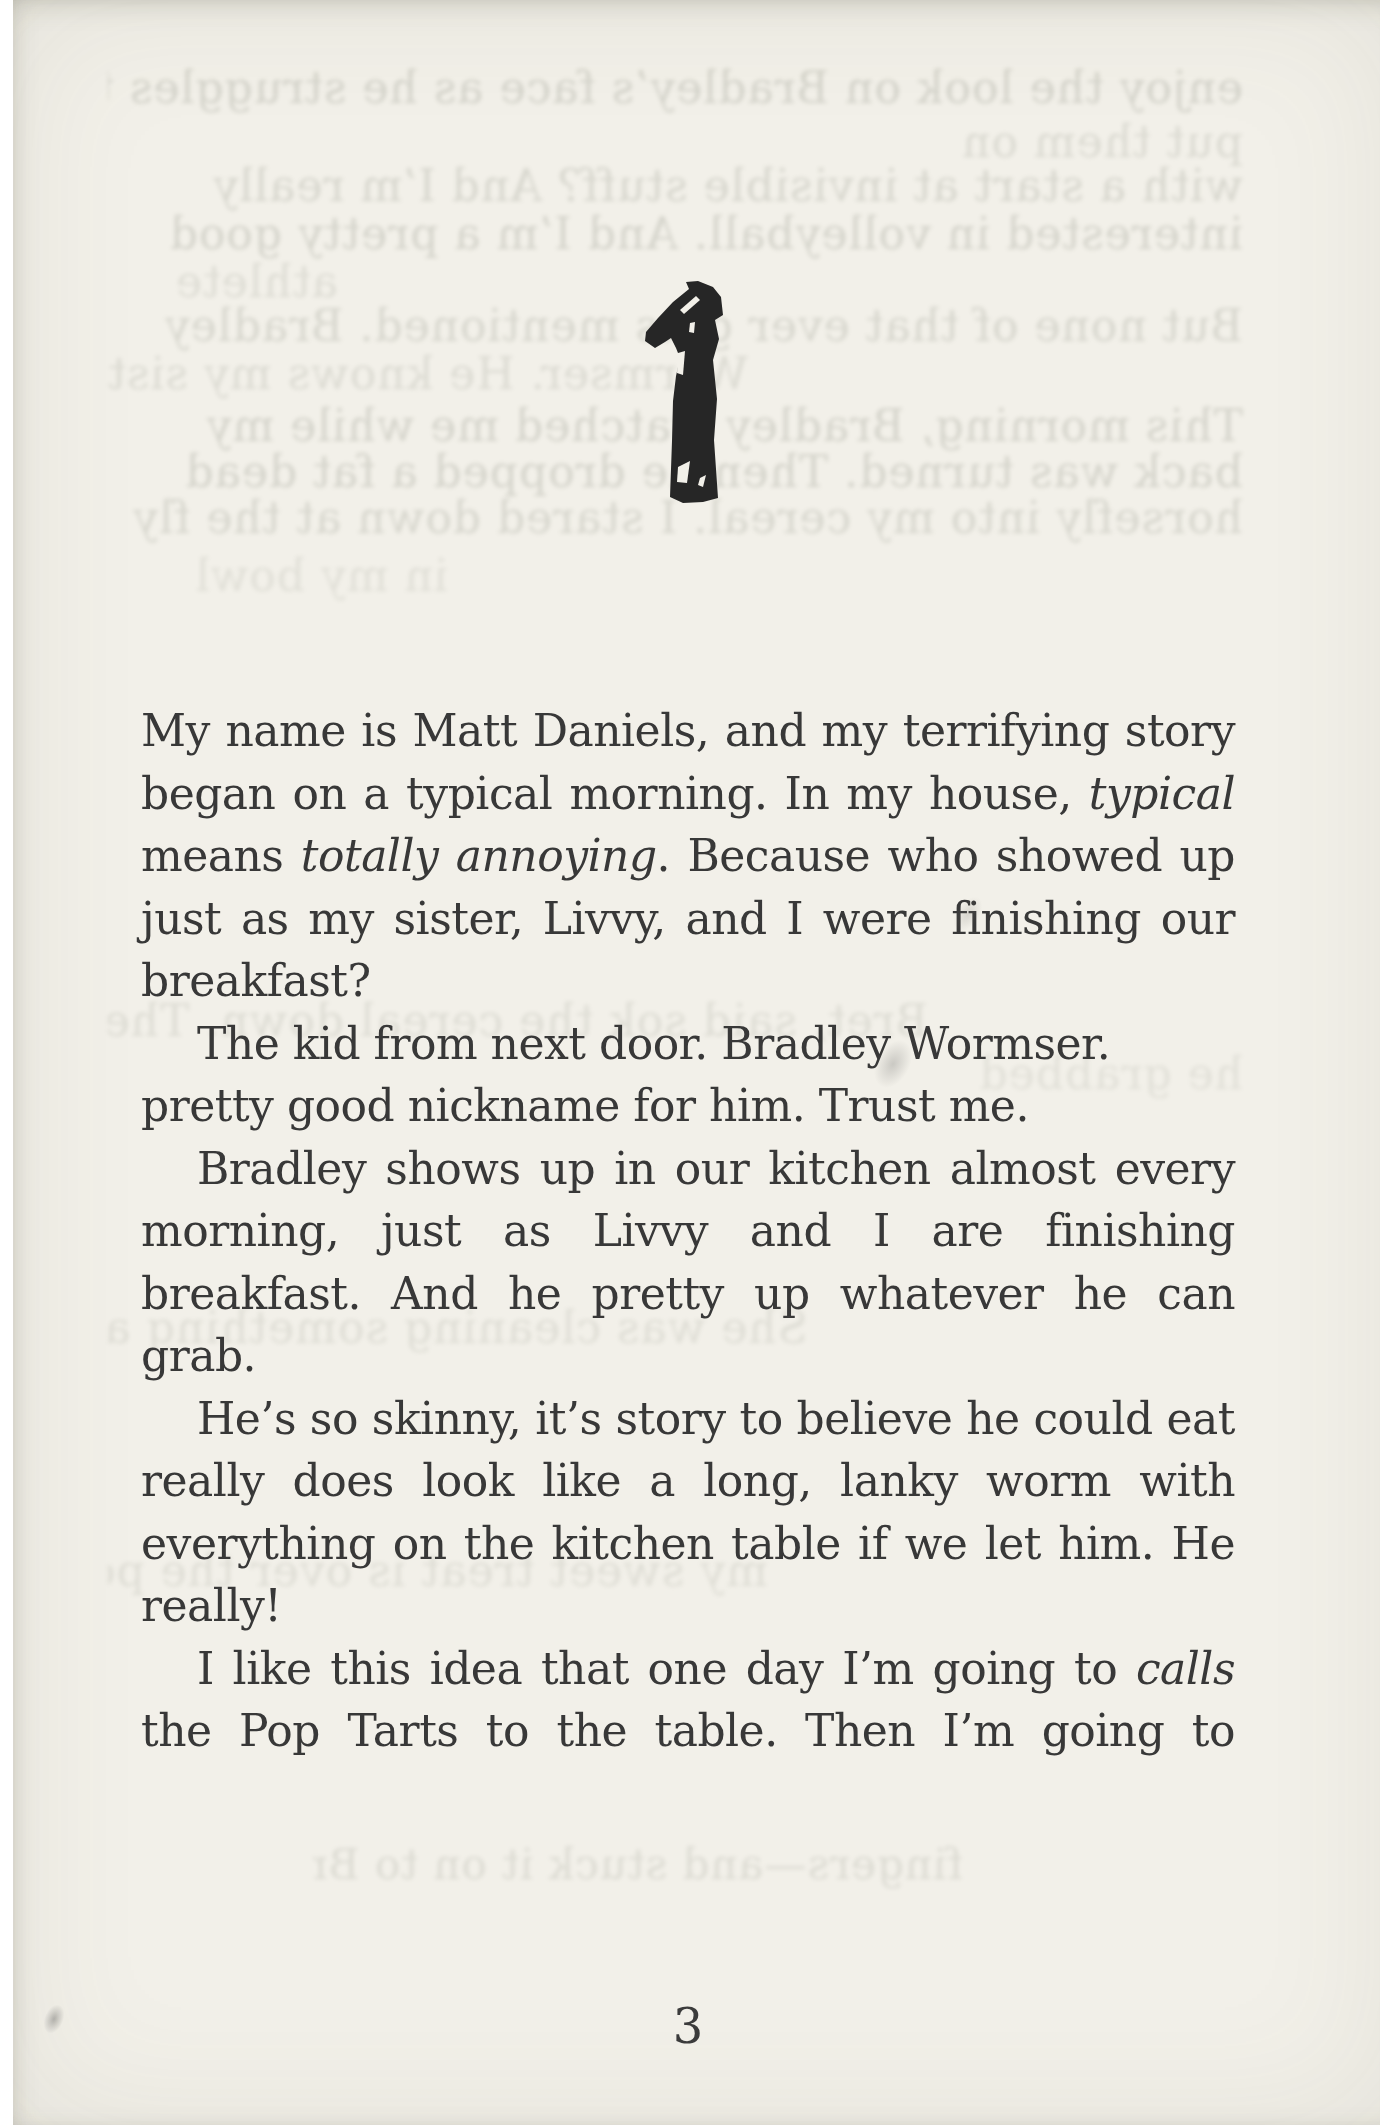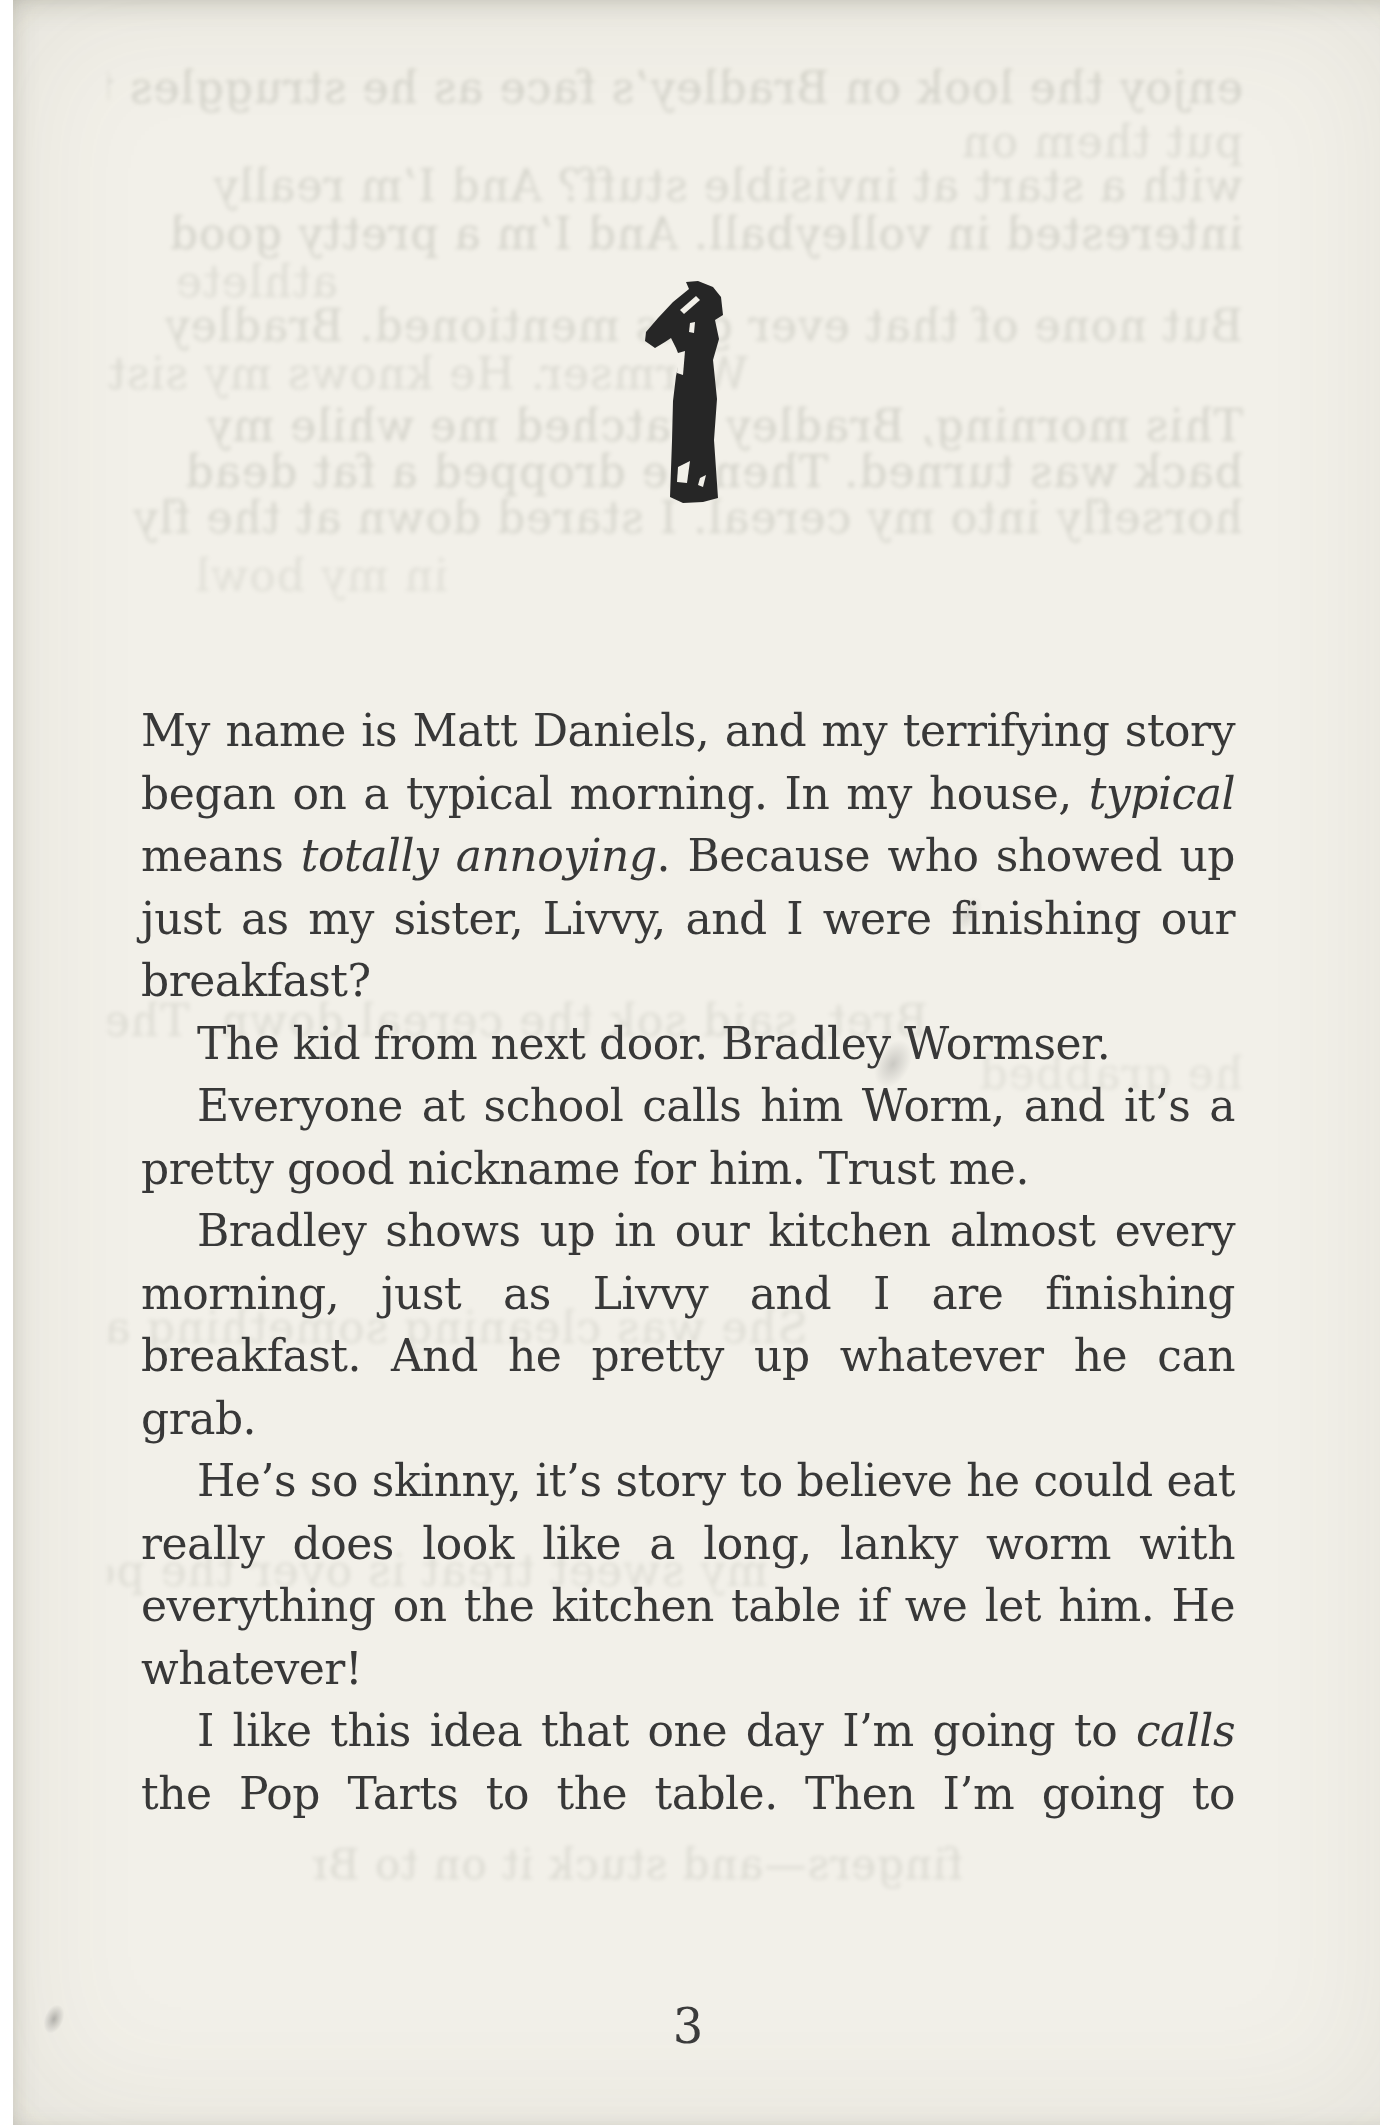--- a/index.html
+++ b/index.html
@@ -116,34 +116,33 @@
         <div class="line just"><span>My name is Matt Daniels, and my terrifying story</span></div>
         <div class="line just"><span>began on a typical morning. In my house, </span><em>typical</em></div>
         <div class="line just"><span>means </span><em>totally annoying</em><span>. Because who showed up</span></div>
         <div class="line just"><span>just as my sister, Livvy, and I were finishing our</span></div>
         <div class="line"><span>breakfast?</span></div>
       </div>
       <div>
         <div class="line indent"><span>The kid from next door. Bradley Wormser.</span></div>
       </div>
       <div>
-        <div class="line just indent"><span>Everyone at school calls him Worm, and it’s a</span></div>
         <div class="line"><span>pretty good nickname for him. Trust me.</span></div>
       </div>
       <div>
         <div class="line just indent"><span>Bradley shows up in our kitchen almost every</span></div>
         <div class="line just"><span>morning, just as Livvy and I are finishing</span></div>
         <div class="line just"><span>breakfast. And he pretty up whatever he can</span></div>
         <div class="line"><span>grab.</span></div>
       </div>
       <div>
         <div class="line just indent"><span>He’s so skinny, it’s story to believe he could eat</span></div>
         <div class="line just"><span>really does look like a long, lanky worm with</span></div>
         <div class="line just"><span>everything on the kitchen table if we let him. He</span></div>
-        <div class="line"><span>whatever!</span></div>
+        <div class="line"><span>really!</span></div>
       </div>
       <div>
         <div class="line just indent"><span>I like this idea that one day I’m going to </span><em>calls</em></div>
         <div class="line just"><span>the Pop Tarts to the table. Then I’m going to</span></div>
       </div>
     </div>
 
   <div class="page-number">3</div>
 
   <div class="smudge smudge-1"></div>

